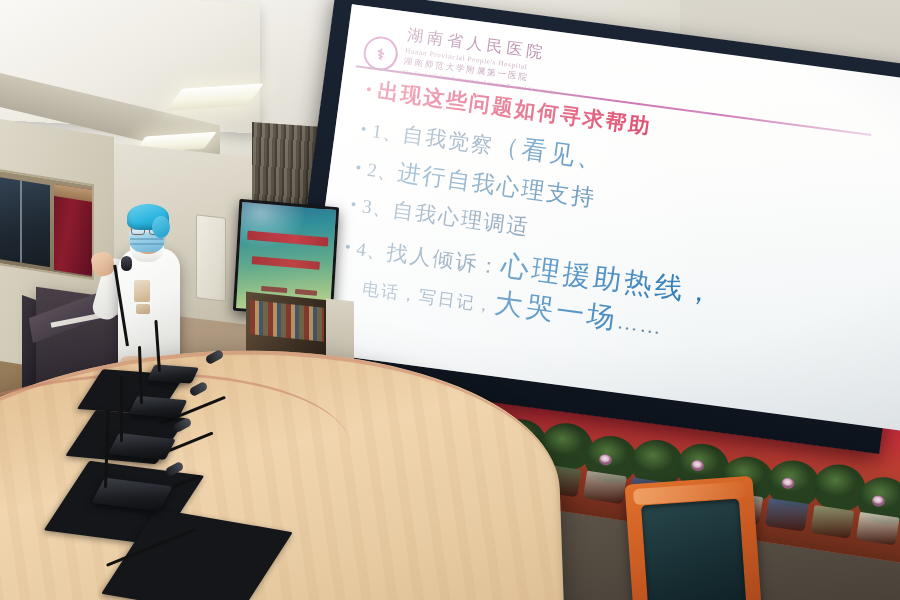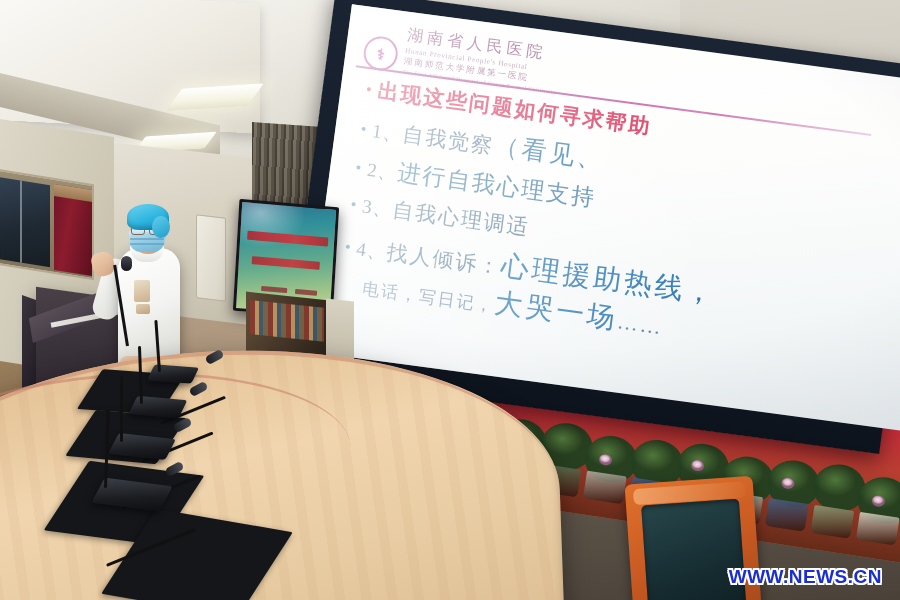--- a/index.html
+++ b/index.html
@@ -489,14 +489,13 @@
       <div class="mic-unit" style="left: 112px; top: 436px; width: 60px; height: 21px; transform: skewX(-22deg) rotate(6deg);"></div>
       <div class="mic-stem" style="left: 120px; top: 376px; width: 2.5px; height: 66px; transform: rotate(0deg);"></div>
       <div class="mic-stem" style="left: 122px; top: 422px; width: 2.5px; height: 84px; transform: rotate(68deg); transform-origin: left bottom;"></div>
       <div class="mic-head" style="left: 178px; top: 416px; transform: rotate(62deg);"></div>
       <div class="mic-unit" style="left: 96px; top: 482px; width: 72px; height: 25px; transform: skewX(-22deg) rotate(7deg);"></div>
       <div class="mic-stem" style="left: 104px; top: 410px; width: 2.5px; height: 78px; transform: rotate(2deg);"></div>
       <div class="mic-stem" style="left: 106px; top: 468px; width: 2.5px; height: 96px; transform: rotate(68deg); transform-origin: left bottom;"></div>
       <div class="mic-head" style="left: 170px; top: 460px; transform: rotate(62deg);"></div>
     </div>
 
-  <div class="watermark">WWW.NEWS.CN</div>
 </div>
 
 </body></html>

